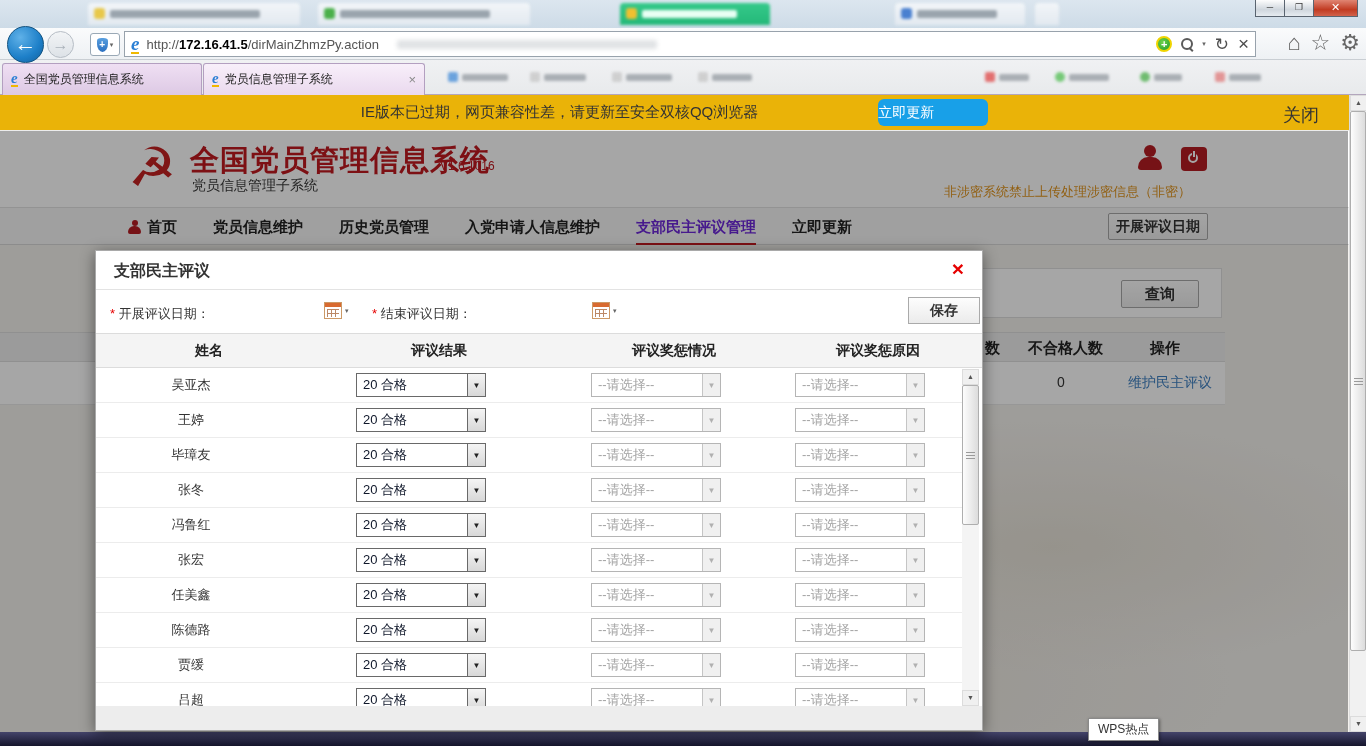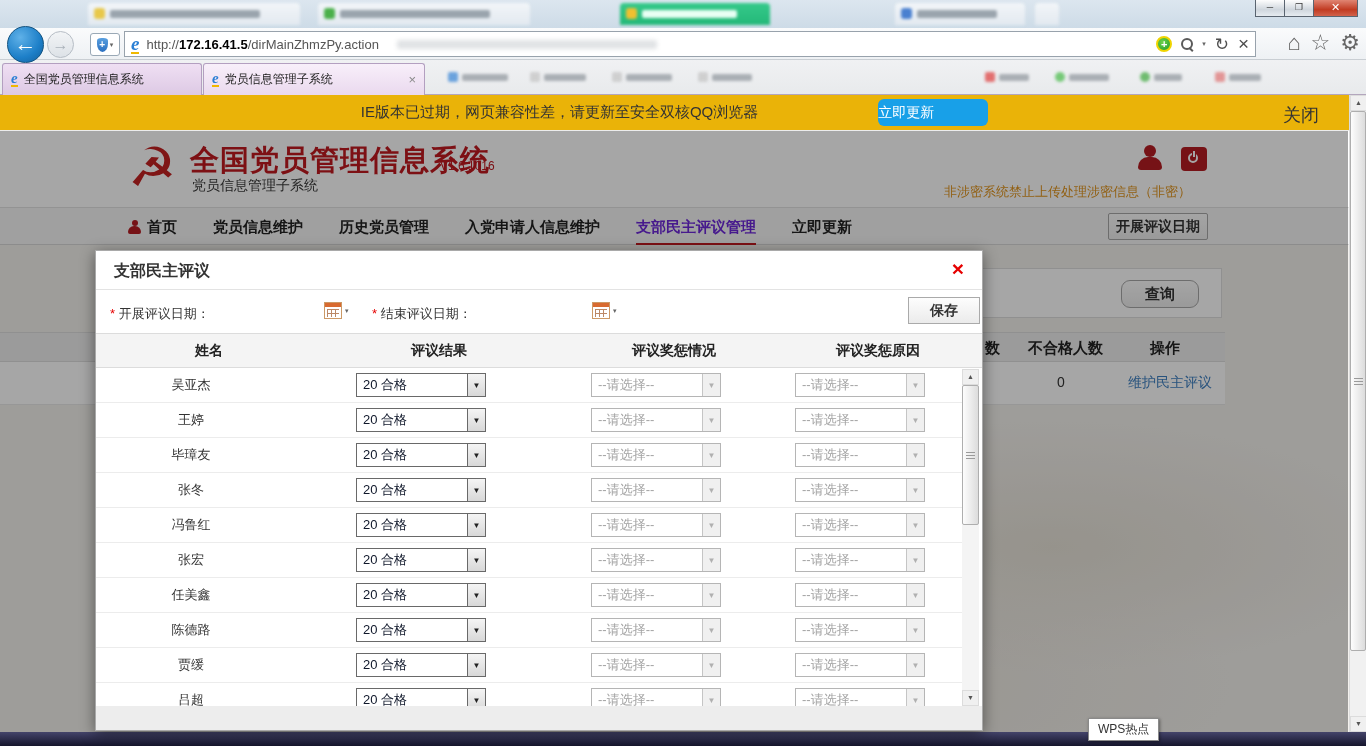--- a/index.html
+++ b/index.html
@@ -80,21 +80,21 @@
   .nav-item.active::after { content:""; position:absolute; left:0; right:0; bottom:0; height:3px; background:#c01920; }
   .mini-user { position:relative; width:13px; height:15px; }
   .mini-user::before { content:""; position:absolute; left:3.5px; top:0; width:6px; height:6px; border-radius:50%; background:#b51d22; }
   .mini-user::after { content:""; position:absolute; left:0; top:6px; width:13px; height:8px; border-radius:6px 6px 2px 2px; background:#b51d22; }
   .exit-btn { position:absolute; right:141px; top:5px; width:100px; height:27px; border:1px solid #a8a8a8; background:linear-gradient(#fdfdfd,#ededed); font-size:14px; font-weight:bold; color:#333; text-align:center; line-height:25px; border-radius:2px; }
 
   .content { position:absolute; left:0; top:114px; width:100%; height:487px;
     background:radial-gradient(ellipse 500px 180px at 78% 62%, #e7e2d8 0%, rgba(231,226,216,0) 70%),
                radial-gradient(ellipse 700px 220px at 55% 90%, #e9e4da 0%, rgba(233,228,218,0) 70%), #f3f1ed; }
   .filter-panel { position:absolute; left:700px; top:23px; width:522px; height:50px; background:#fff; border:1px solid #ddd; }
-  .query-btn { position:absolute; right:22px; top:11px; width:78px; height:28px; border:1px solid #a8a8a8; background:linear-gradient(#fdfdfd,#ededed); font-size:15px; font-weight:bold; color:#333; text-align:center; line-height:26px; border-radius:9px; }
+  .query-btn { position:absolute; right:22px; top:11px; width:78px; height:28px; border:1px solid #a8a8a8; background:linear-gradient(#fdfdfd,#ededed); font-size:15px; font-weight:bold; color:#333; text-align:center; line-height:26px; border-radius:2px; }
   .bg-table-hdr { position:absolute; left:0; top:87px; width:1225px; height:30px; background:#efefef; border-top:1px solid #ddd; border-bottom:1px solid #ddd; font-size:15px; font-weight:bold; color:#222; }
   .bg-table-row { position:absolute; left:0; top:117px; width:1225px; height:43px; background:#fff; border-bottom:1px solid #e8e8e8; font-size:14px; }
   .bg-link { color:#3d7fc1; }
 
   .overlay { left:0; top:131px; width:1348px; height:601px; background:rgba(0,0,0,0.35); z-index:5; }
 
   
   .modal { left:95px; top:250px; width:888px; height:481px; background:#fff; border:1px solid #a9a9a9; box-shadow:0 3px 14px rgba(0,0,0,.45); z-index:10; }
   .modal-title { position:absolute; left:18px; top:10px; font-size:16px; font-weight:bold; color:#333; }
   .modal-x { position:absolute; right:18px; top:7px; font-size:21px; font-weight:bold; color:#e60000; line-height:21px; }

